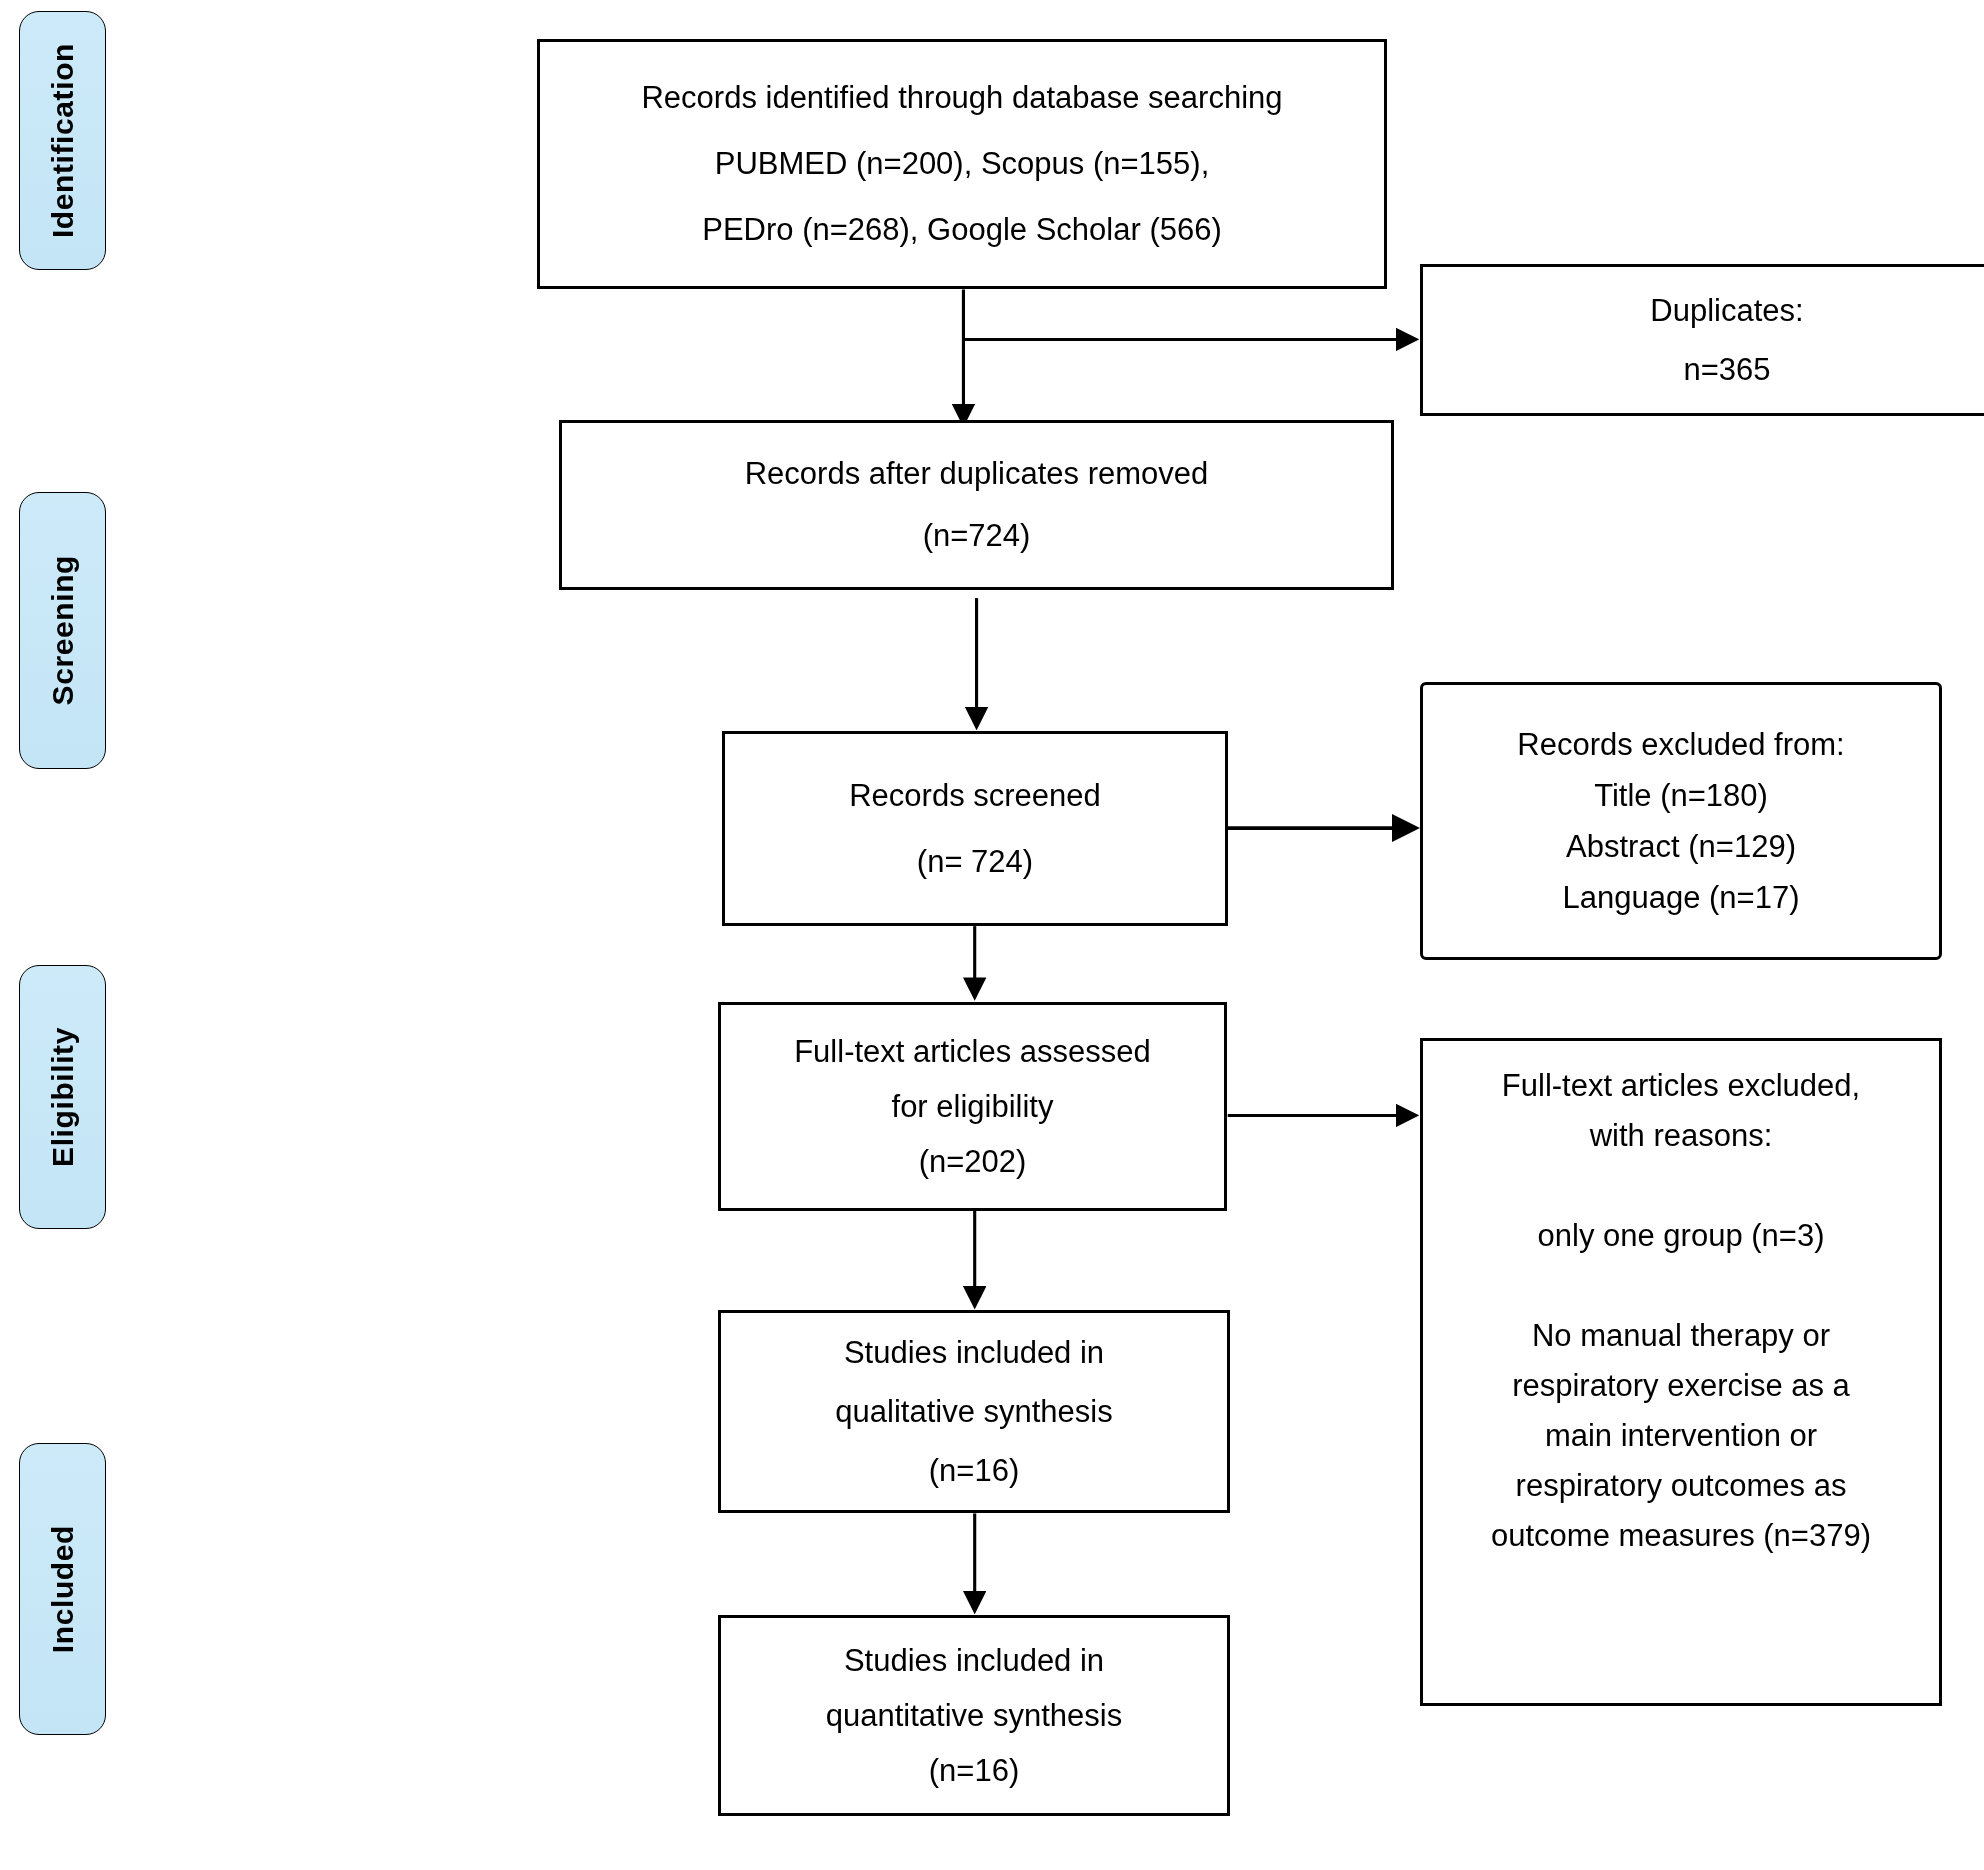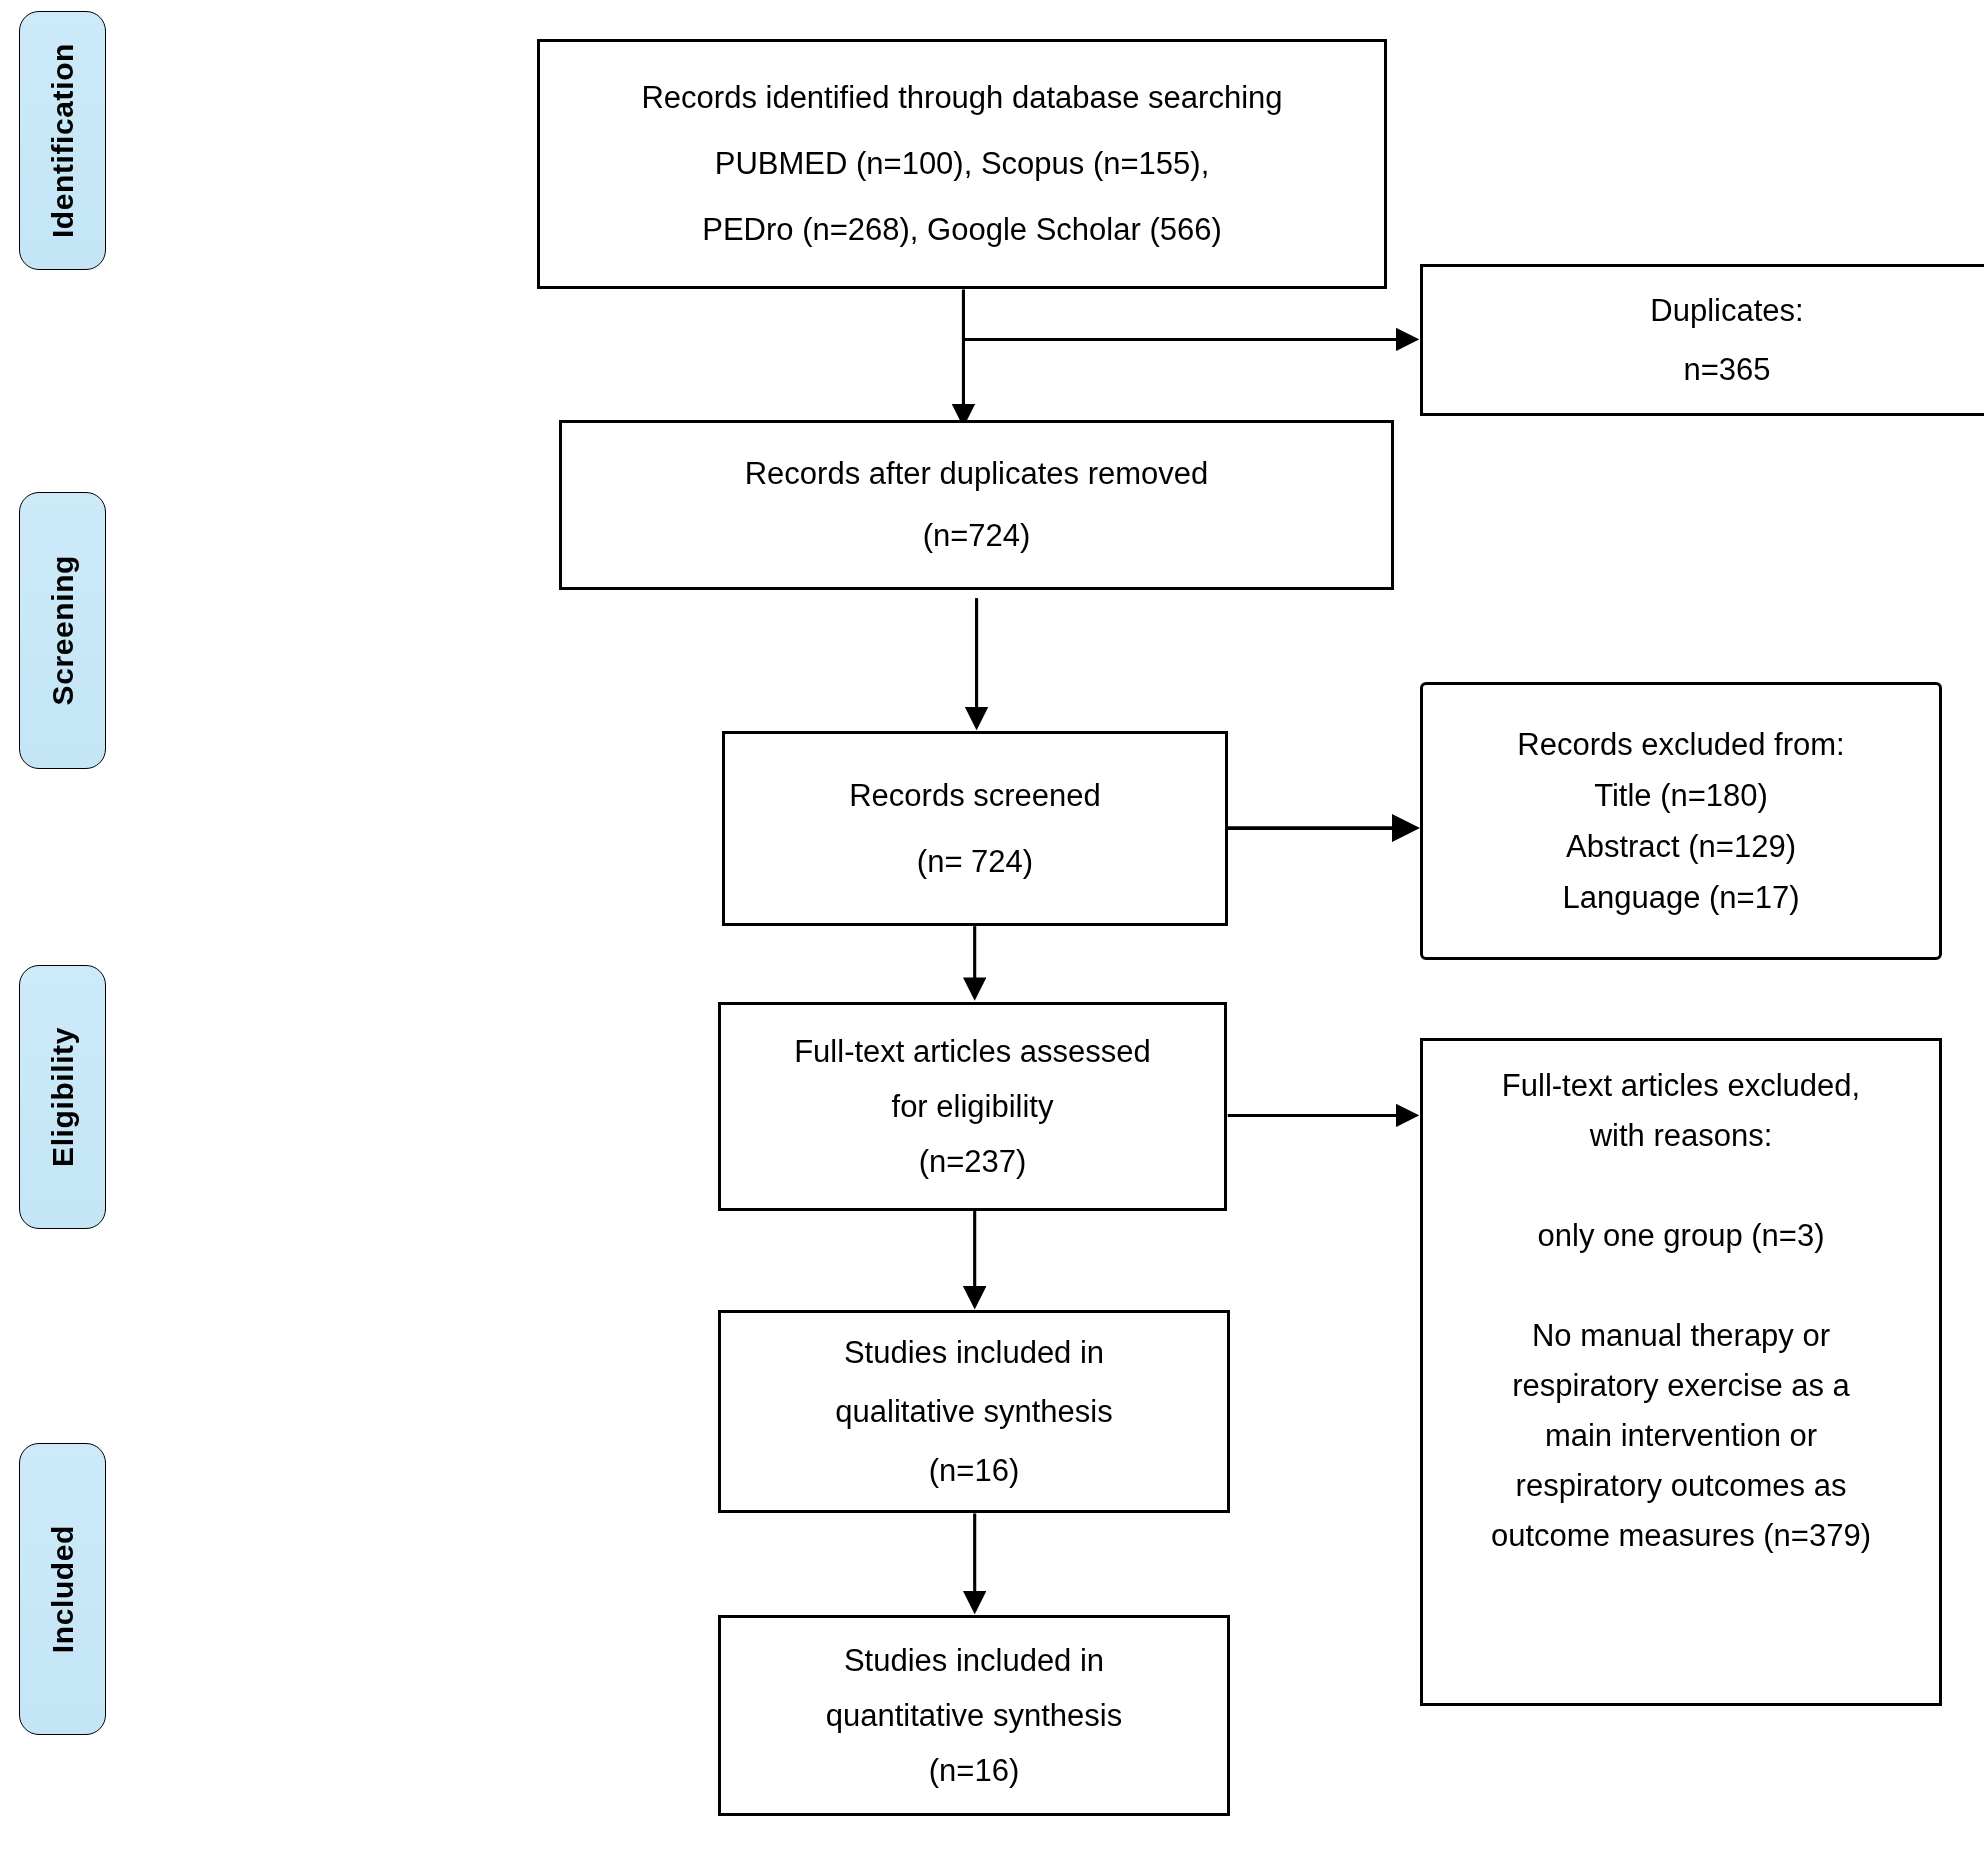--- a/index.html
+++ b/index.html
@@ -53,21 +53,21 @@
   </div>
   <div class="stage" style="top:965px;height:264px;">
     <span class="stage-label">Eligibility</span>
   </div>
   <div class="stage" style="top:1443px;height:292px;">
     <span class="stage-label">Included</span>
   </div>
 
   <div class="flowbox" style="left:537px;top:39px;width:850px;height:250px;line-height:66px;">
     <div class="boxtext">Records identified through database searching
-PUBMED (n=100), Scopus (n=155),
+PUBMED (n=200), Scopus (n=155),
 PEDro (n=268), Google Scholar (566)</div>
   </div>
 
   <div class="flowbox" style="left:1420px;top:264px;width:594px;height:152px;line-height:59px;padding-left:20px;">
     <div class="boxtext">Duplicates:
 n=365</div>
   </div>
 
   <div class="flowbox" style="left:559px;top:420px;width:835px;height:170px;line-height:62px;">
     <div class="boxtext">Records after duplicates removed
@@ -82,21 +82,21 @@
   <div class="flowbox" style="left:1420px;top:682px;width:522px;height:278px;line-height:51px;border-radius:6px;">
     <div class="boxtext">Records excluded from:
 Title (n=180)
 Abstract (n=129)
 Language (n=17)</div>
   </div>
 
   <div class="flowbox" style="left:718px;top:1002px;width:509px;height:209px;line-height:55px;">
     <div class="boxtext">Full-text articles assessed
 for eligibility
-(n=237)</div>
+(n=202)</div>
   </div>
 
   <div class="flowbox flowbox--top" style="left:1420px;top:1002px;width:522px;height:668px;line-height:50px;padding-top:20px;margin-top:36px;">
     <div class="boxtext">Full-text articles excluded,
 with reasons:
 
 only one group (n=3)
 
 No manual therapy or
 respiratory exercise as a

